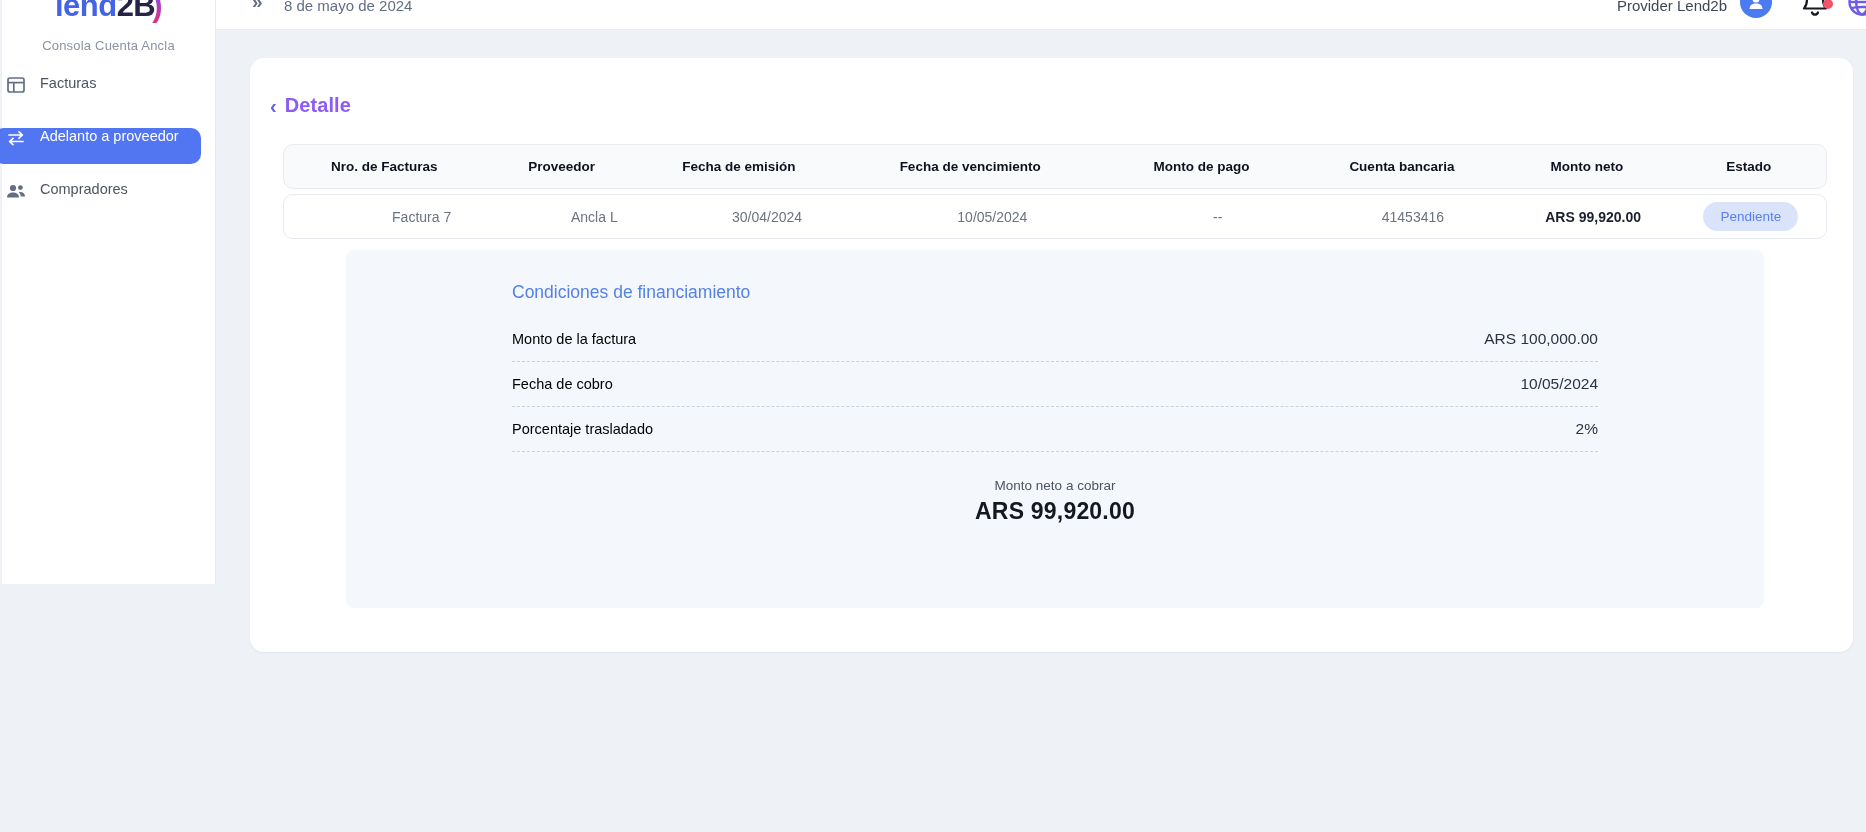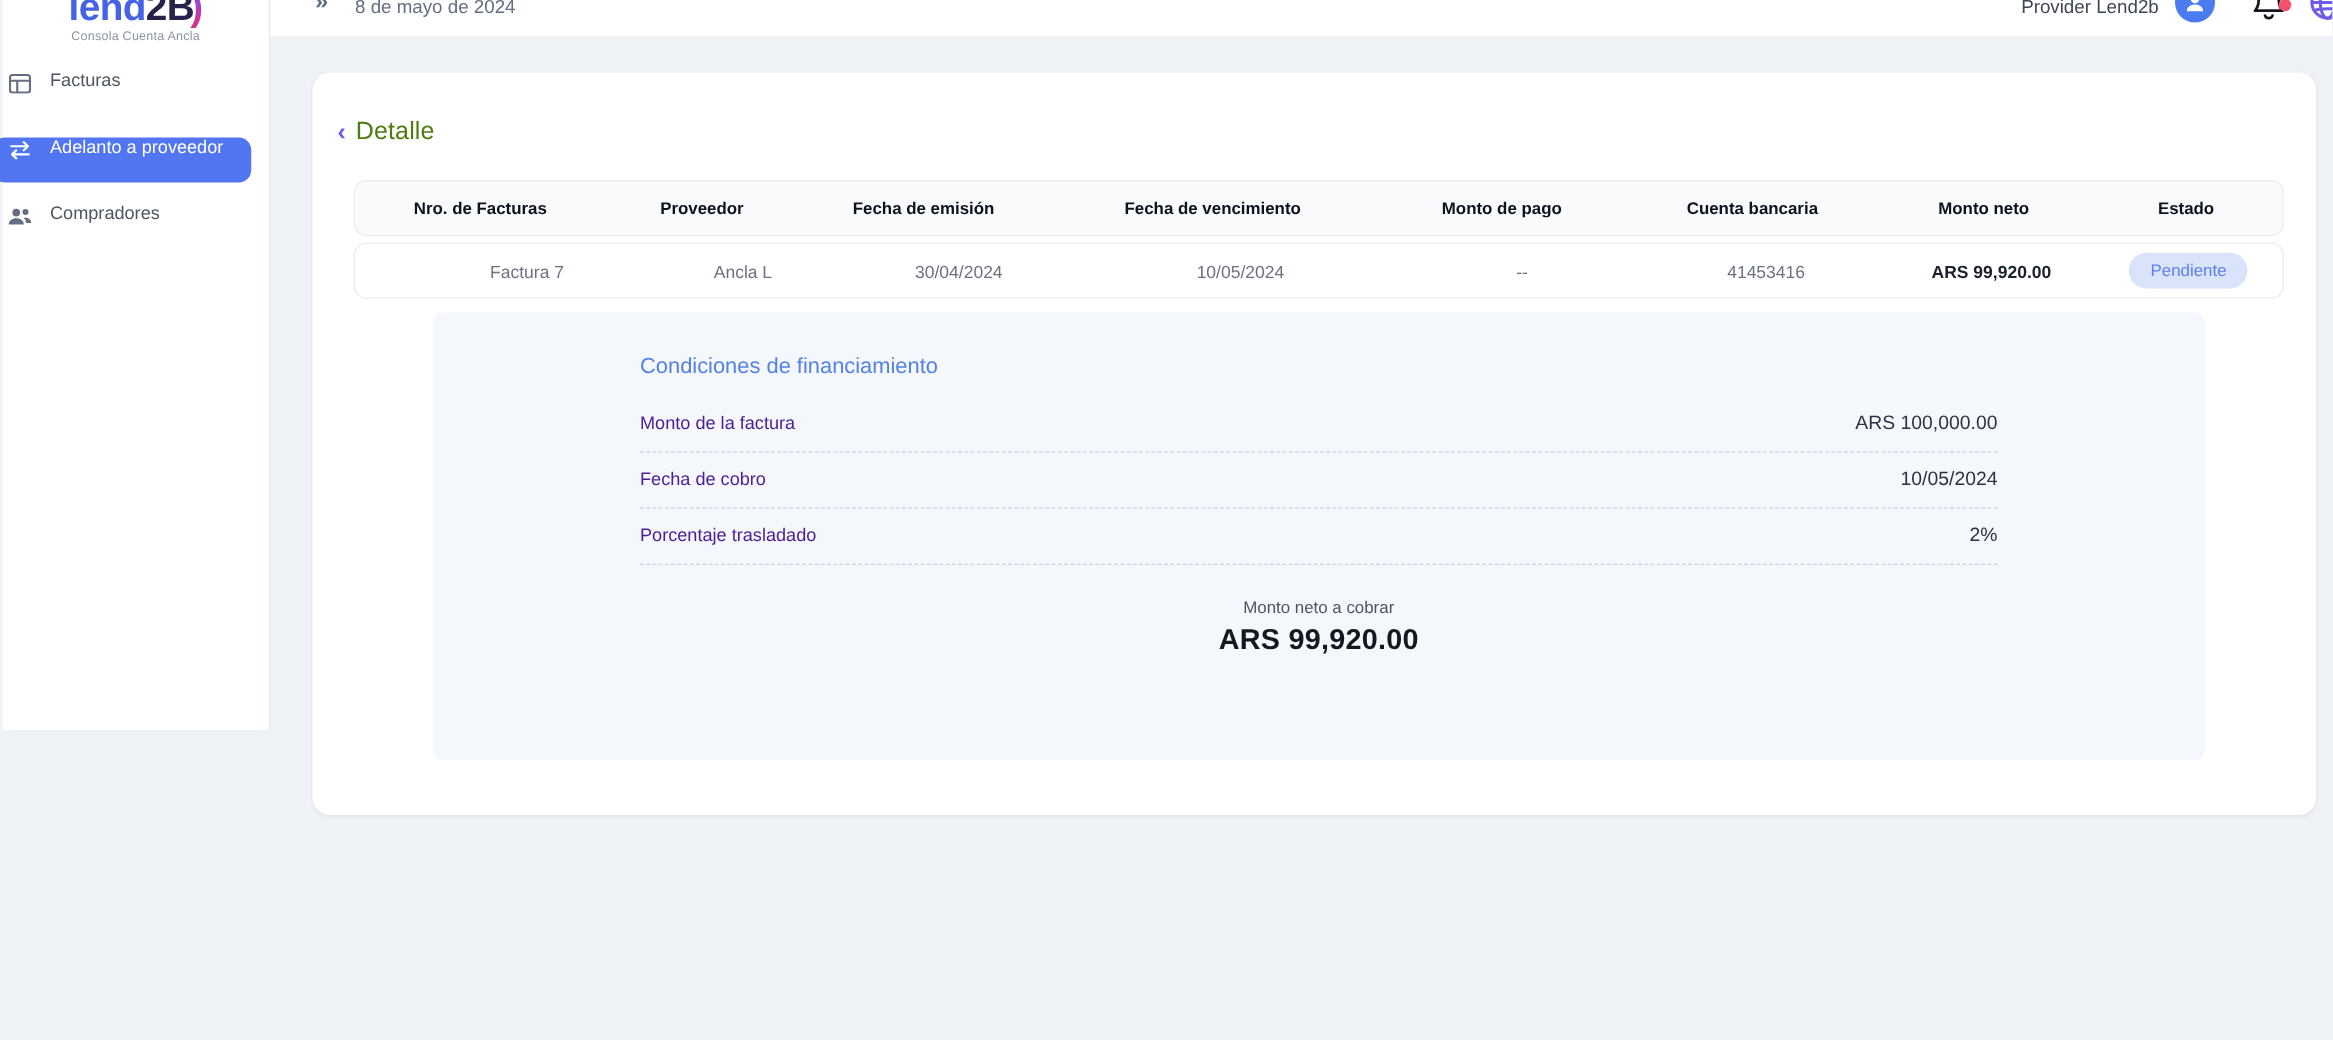--- a/index.html
+++ b/index.html
@@ -22,21 +22,21 @@
     white-space:nowrap;
   }
   .logo .l-blue { color:#4463e6; }
   .logo .l-dark { color:#26224a; }
   .logo .l-swoosh {
     background:linear-gradient(180deg,#7c4dff 10%,#d63384 90%);
     -webkit-background-clip:text; background-clip:text;
     -webkit-text-fill-color:transparent; color:#b03bd6;
     font-weight:800; margin-left:-3px;
   }
-  .logo-subtitle { color:#8b93a3; font-size:10px; margin-top:1px; letter-spacing:.2px; }
+  .logo-subtitle { color:#8b93a3; font-size:13px; margin-top:15px; letter-spacing:.2px; }
 
   .nav { margin-top:22px; }
   .nav-item {
     position:relative; height:36px; display:flex; align-items:flex-start;
     margin-bottom:17px; cursor:pointer; color:#4d5562; font-size:14.5px;
   }
   .nav-item .nav-ic { width:20px; height:20px; margin-left:4px; margin-right:14px; flex:0 0 auto; display:flex; align-items:center; justify-content:center; }
   .nav-item.active {
     background:#5276f2; color:#ffffff; font-weight:500;
     margin-left:-8px; padding-left:8px; width:207px; border-radius:10px;
@@ -60,21 +60,21 @@
   .tb-globe { position:absolute; right:-12px; top:-14px; width:32px; height:32px; }
 
   
   .card {
     position:absolute; left:250px; top:58px; width:1603px; height:594px;
     background:#ffffff; border-radius:14px;
     box-shadow:0 1px 3px rgba(16,24,40,.05);
   }
   .card-title-row { padding:36px 0 0 20px; display:flex; align-items:center; gap:8px; }
   .back-chevron { color:#6c5ce7; font-size:20px; font-weight:700; line-height:22px; cursor:pointer; }
-  .page-title { color:#4d7c0f; font-size:20px; font-weight:400; letter-spacing:.1px; }
+  .page-title { color:#8b5cf6; font-size:20px; font-weight:700; letter-spacing:.1px; }
 
   
   .inv-table { margin:27px 26px 0 33px; }
   .tr-box {
     display:flex; align-items:center; height:45px;
     border:1px solid #e9ebf0; border-radius:10px; width:100%;
   }
   .tr-head { background:#f9fafb; margin-bottom:5px; }
   .tr-data { background:#ffffff;padding-left:40px; }
   .cell { text-align:center; overflow:hidden; white-space:nowrap; }
@@ -91,21 +91,21 @@
   
   .conditions {
     margin:11px 89px 0 96px; background:#f4f7fc; border-radius:8px;
     padding:32px 166px 38px 166px; height:358px;
   }
   .cond-title { color:#5482e4; font-size:17.5px; font-weight:500; margin-bottom:14px; }
   .cond-row {
     display:flex; justify-content:space-between; align-items:center;
     padding:13px 0; border-bottom:1px dashed #c8d3e0;
   }
-  .cond-label { color:#4c1d95; font-size:14.5px; }
+  .cond-label { color:#000000; font-size:14.5px; }
   .cond-value { color:#2a3342; font-size:15.5px; font-weight:500; }
   .cond-total { text-align:center; margin-top:26px; }
   .cond-total-label { color:#4b5563; font-size:13.5px; margin-bottom:5px; }
   .cond-total-value { color:#14181f; font-size:23px; font-weight:600; letter-spacing:.2px; }
 </style>
 </head>
 <body>
 
 <aside class="sidebar">
   <div class="logo-block">

